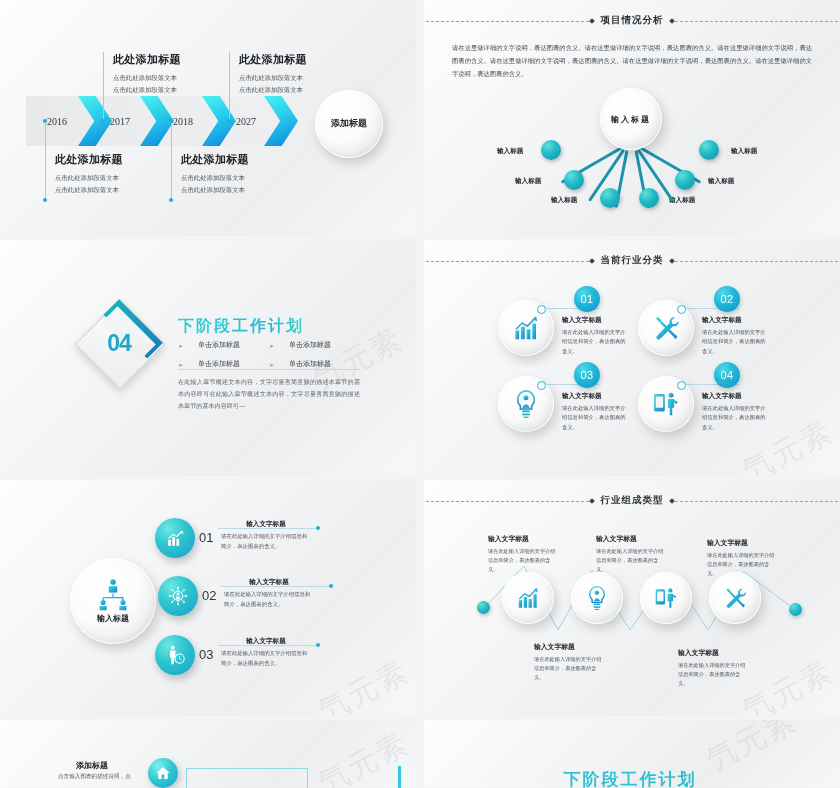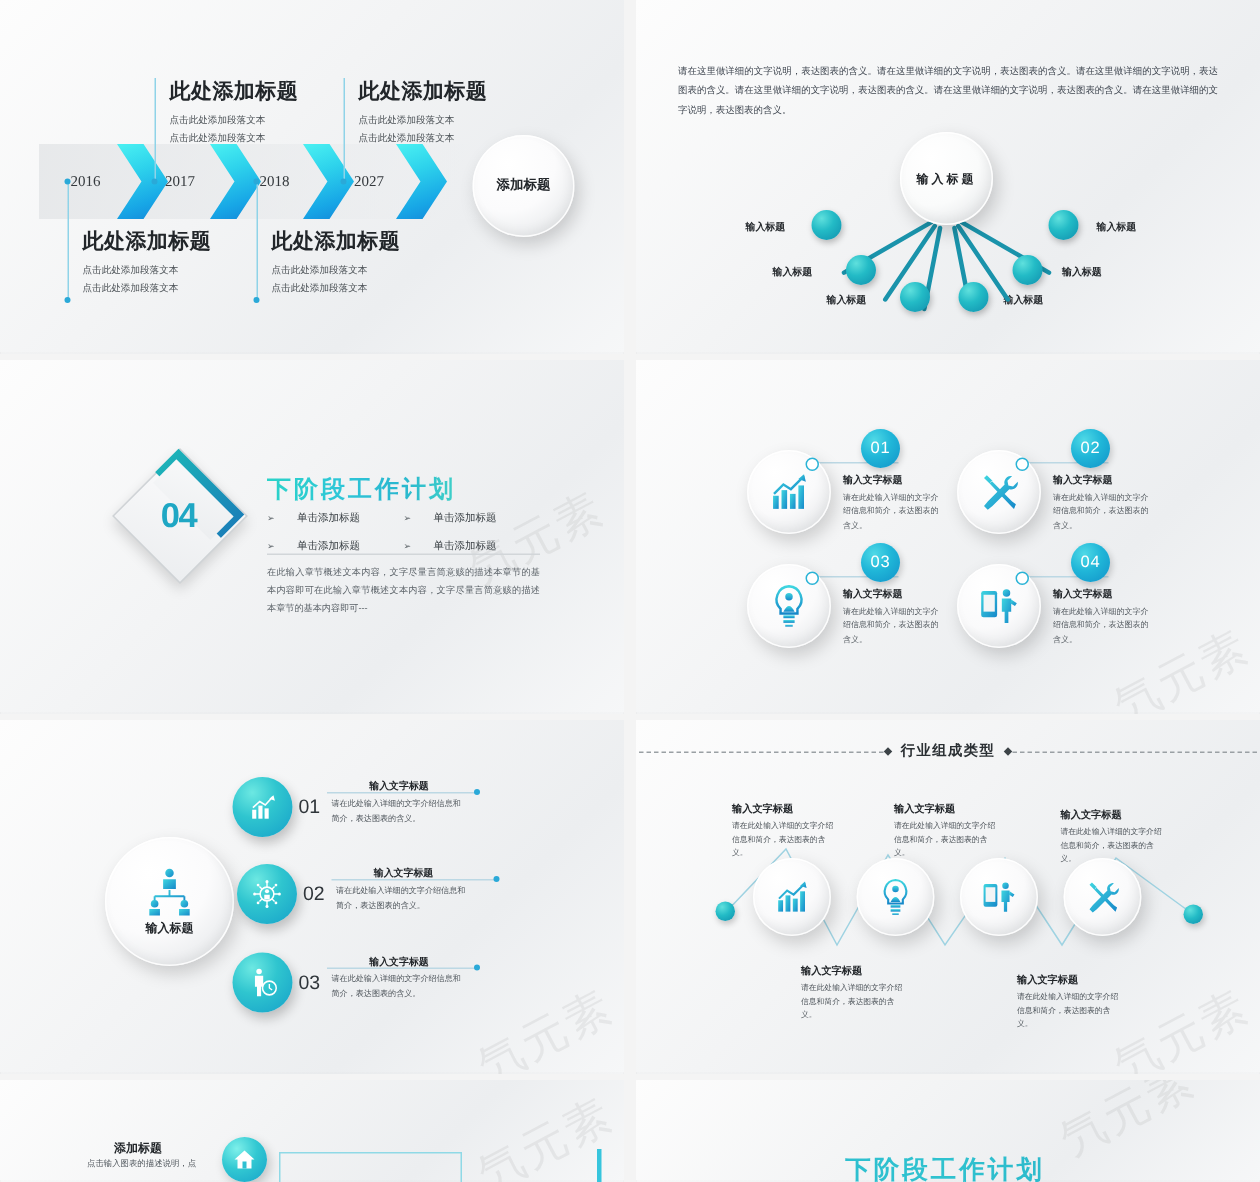--- a/index.html
+++ b/index.html
@@ -68,21 +68,21 @@
   .chev i{
     position:absolute;inset:0;
     background:linear-gradient(160deg,#4bf1f2 0%,#2ed3ec 35%,#17a6e6 75%,#1386d8 100%);
     clip-path:polygon(0 0,52% 0,100% 50%,52% 100%,0 100%,48% 50%);
     filter:drop-shadow(2px 3px 3px rgba(0,0,0,.18));
   }
   .yr{position:absolute;font-size:10px;color:#34393d;font-family:"Liberation Serif",serif;}
   .stem{position:absolute;width:1px;background:#8fd3e8;}
   .stemdot{position:absolute;width:4px;height:4px;border-radius:50%;background:#2aa9d8;}
   .tblk{position:absolute;width:100px;}
-  .tblk .h{font-size:14px;font-weight:bold;color:#22262a;margin-bottom:5px;letter-spacing:.3px;font-family:Liberation Mono, monospace;}
+  .tblk .h{font-size:11px;font-weight:bold;color:#22262a;margin-bottom:5px;letter-spacing:.3px;font-family:Liberation Mono, monospace;}
   .tblk .p{font-size:6.4px;color:#4a5055;line-height:1.85;}
   .bigcirc{
     position:absolute;border-radius:50%;
     background:radial-gradient(circle at 34% 28%,#ffffff 0%,#fbfbfc 48%,#e8eaec 82%,#dcdfe2 100%);
     box-shadow:3px 5px 11px rgba(0,0,0,.17), inset 0 0 0 1px rgba(255,255,255,.9),
                inset -2px -3px 7px rgba(0,0,0,.055);
     display:flex;align-items:center;justify-content:center;text-align:center;
   }
   .bigcirc .lbl{font-size:9px;font-weight:bold;color:#23272b;line-height:1.45;width:42px;}
 
@@ -274,20 +274,27 @@
       <div class="p">点击此处添加段落文本</div>
       <div class="p">点击此处添加段落文本</div>
     </div>
 
     <div class="bigcirc" style="left:315px;top:90px;width:68px;height:68px">
       <div class="lbl">添加标题</div>
     </div>
   </div>
 
   <div class="slide" style="left:424px;top:0">
+    <div class="hdr">
+      <div class="line l"></div>
+      <div class="line r"></div>
+      <div class="dot d1"></div>
+      <div class="dot d2"></div>
+      <div class="t"><span>项目情况分析</span></div>
+    </div>
 
     <div class="hubtxt">请在这里做详细的文字说明，表达图表的含义。请在这里做详细的文字说明，表达图表的含义。请在这里做详细的文字说明，表达图表的含义。请在这里做详细的文字说明，表达图表的含义。请在这里做详细的文字说明，表达图表的含义。请在这里做详细的文字说明，表达图表的含义。</div>
 
     <div class="spoke" style="left:198px;top:146px;width:70px;transform:rotate(150deg)"></div>
     <div class="spoke" style="left:200px;top:148px;width:62px;transform:rotate(124deg)"></div>
     <div class="spoke" style="left:203px;top:149px;width:58px;transform:rotate(101deg)"></div>
     <div class="spoke" style="left:212px;top:149px;width:58px;transform:rotate(79deg)"></div>
     <div class="spoke" style="left:214px;top:148px;width:62px;transform:rotate(56deg)"></div>
     <div class="spoke" style="left:216px;top:146px;width:70px;transform:rotate(30deg)"></div>
 
@@ -334,20 +341,27 @@
       </div>
     <div class="b">
         <span class="ar">➢</span>
         <span>单击添加标题</span>
       </div>
   </div>
   <div class="sec-rule"></div>
   <div class="sec-p">在此输入章节概述文本内容，文字尽量言简意赅的描述本章节的基本内容即可在此输入章节概述文本内容，文字尽量言简意赅的描述本章节的基本内容即可---</div>
 
   <div class="slide" style="left:424px;top:240px">
+    <div class="hdr">
+      <div class="line l"></div>
+      <div class="line r"></div>
+      <div class="dot d1"></div>
+      <div class="dot d2"></div>
+      <div class="t"><span>当前行业分类</span></div>
+    </div>
     <div class="wm">氕元素</div>
 
     <div class="conn" style="left:117px;top:68px;width:58px"></div>
     <div class="ic" style="left:74px;top:60px">
       <svg viewBox="0 0 48 48">
         <defs>
             <linearGradient id="g1" x1="0" y1="0" x2="1" y2="1">
               <stop offset="0" stop-color="#3fd6e0"></stop>
               <stop offset="1" stop-color="#1688c9"></stop>
             </linearGradient>

